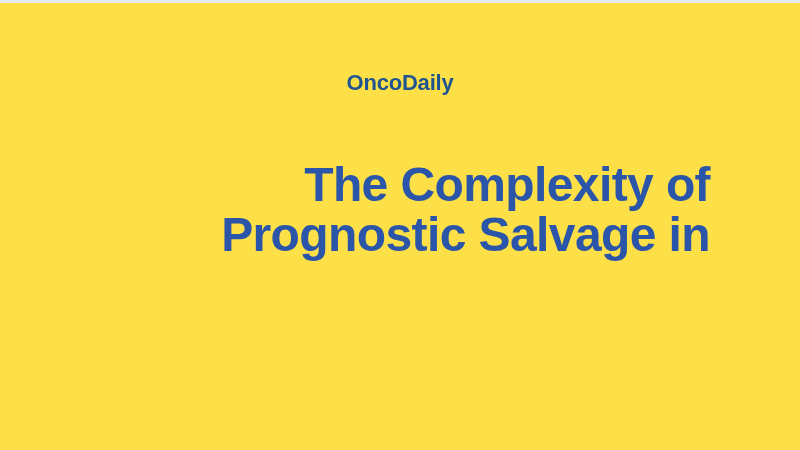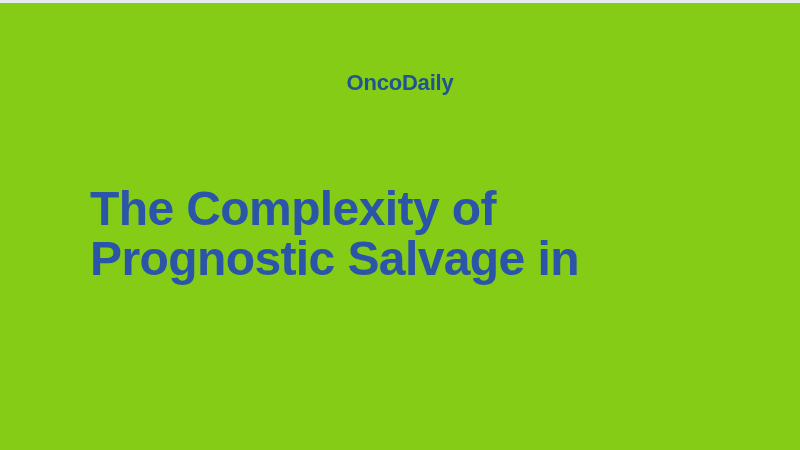--- a/index.html
+++ b/index.html
@@ -13,21 +13,21 @@
     height: 450px;
     overflow: hidden;
     font-family: "Liberation Sans", sans-serif;
     background: #f5fafd;
   }
 
   #slide {
     position: relative;
     width: 800px;
     height: 450px;
-    background: #84cc16;
+    background: #fde047;
     box-sizing: border-box;
     overflow: hidden;
   }
 
   
   #top-bar {
     position: absolute;
     top: 0;
     left: 0;
     width: 800px;
@@ -51,23 +51,23 @@
     font-size: 22px;
     font-weight: 700;
     line-height: 26px;
     letter-spacing: -0.2px;
     color: #1f5490;
     text-align: center;
     white-space: nowrap;
   }
 
   #headline {
-    margin-top: 88px;
+    margin-top: 64px;
     width: 620px;
-    text-align: left;
+    text-align: right;
     font-size: 48px;
     font-weight: 700;
     line-height: 50px;
     letter-spacing: -0.6px;
     color: #2b55a8;
   }
 
   #headline .hl-line {
     display: block;
     white-space: nowrap;

